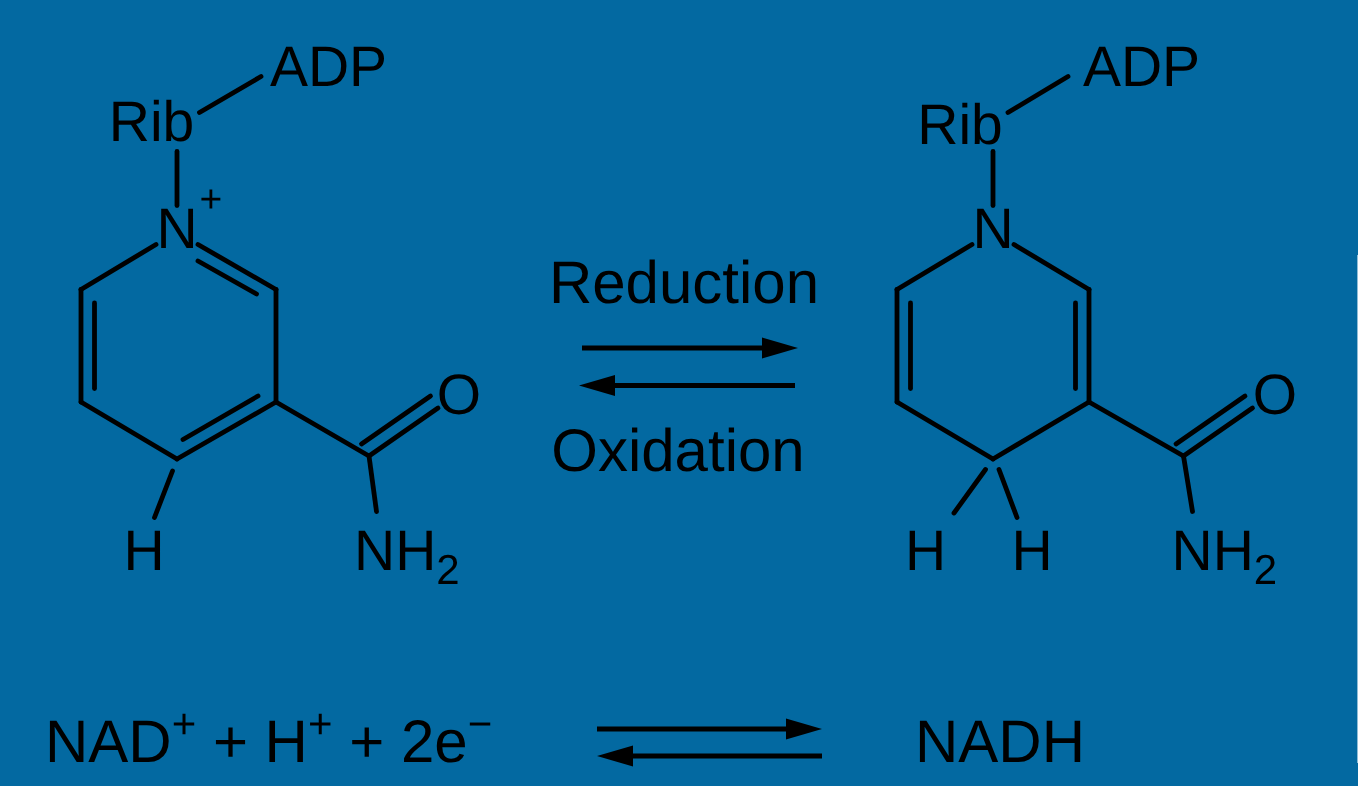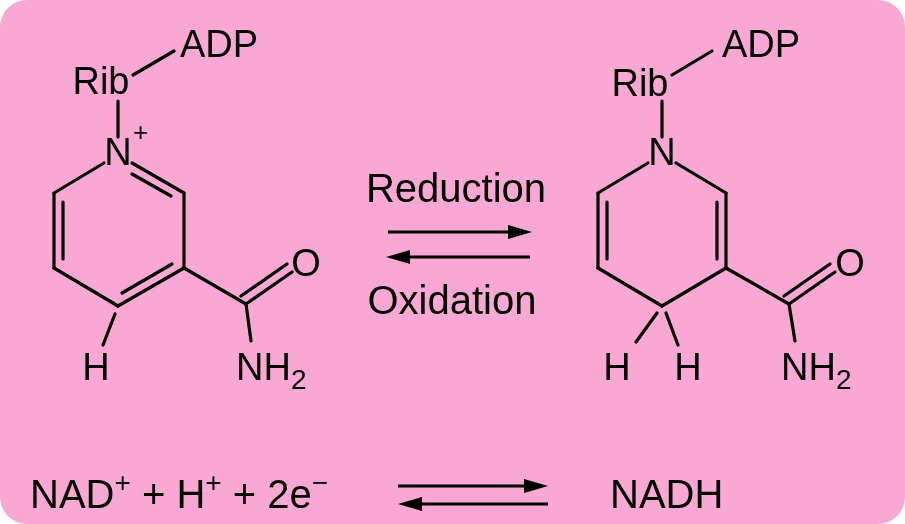--- a/index.html
+++ b/index.html
@@ -4,23 +4,22 @@
 <style>
   html, body {
     margin: 0;
     padding: 0;
     background: #ffffff;
   }
   .canvas {
     position: relative;
     width: 905px;
     height: 524px;
-    background: #f9a8d4;
+    background: #0369a1;
     overflow: hidden;
-    border-radius: 27px;
   }
   svg text {
     font-family: "Liberation Sans", sans-serif;
     fill: #000000;
   }
   .bond {
     stroke: #000000;
     stroke-width: 3.2;
     stroke-linecap: round;
     fill: none;

